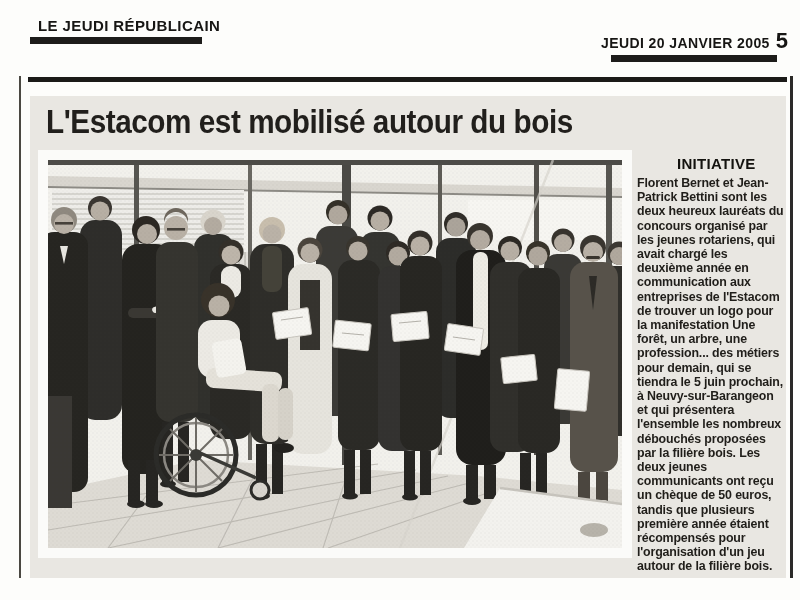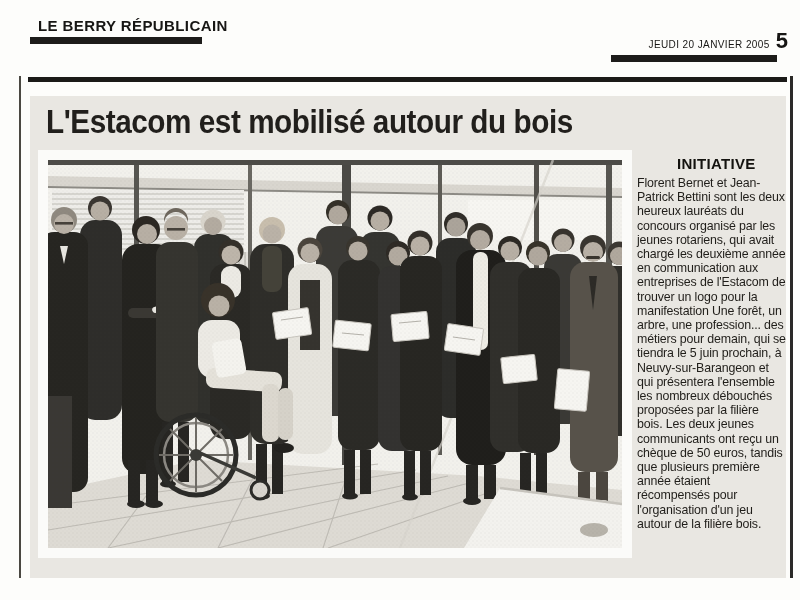--- a/index.html
+++ b/index.html
@@ -11,21 +11,21 @@
   }
   .abs{position:absolute;}
 
   
   .masthead{
     left:38px;top:17px;font-size:15px;font-weight:900;letter-spacing:.4px;
     color:#171614;
   }
   .masthead-bar{left:30px;top:37px;width:172px;height:7px;background:#1d1c1a;}
   .dateline-wrap{right:12px;top:28px;text-align:right;white-space:nowrap;}
-  .dateline{font-size:10px;font-weight:400;letter-spacing:.4px;color:#171614;}
+  .dateline{font-size:14px;font-weight:700;letter-spacing:.4px;color:#171614;}
   .pagenum{font-size:22px;font-weight:900;margin-left:6px;color:#171614;}
   .date-bar{left:611px;top:55px;width:166px;height:7px;background:#1d1c1a;}
 
   
   .main-rule{left:28px;top:77px;width:759px;height:5px;background:#1b1a18;}
   .left-rule{left:19px;top:76px;width:2px;height:502px;background:#4a4842;}
   .right-rule{left:790px;top:76px;width:3px;height:502px;background:#2a2926;}
   .article-bg{left:30px;top:96px;width:756px;height:482px;background:#e9e7e2;}
 
   .headline{
@@ -41,28 +41,28 @@
   }
   .photo-paper svg{display:block;}
 
   
   .kicker{
     left:637px;top:155px;width:148px;
     font-size:15px;font-weight:900;letter-spacing:.3px;color:#14130f;margin-left:40px;
   }
   .article-body{
     left:637px;top:176px;width:149px;
-    font-size:12.4px;line-height:14.2px;font-weight:400;
+    font-size:12.4px;line-height:14.2px;font-weight:700;
     letter-spacing:-.15px;color:#201e1a;text-align:left;
   }
 </style>
 </head>
 <body>
 
-<div class="abs masthead">LE BERRY RÉPUBLICAIN</div>
+<div class="abs masthead">LE JEUDI RÉPUBLICAIN</div>
 <div class="abs masthead-bar"></div>
 
 <div class="abs dateline-wrap">
   <span class="dateline">JEUDI 20 JANVIER 2005</span><span class="pagenum">5</span>
 </div>
 <div class="abs date-bar"></div>
 
 <div class="abs main-rule"></div>
 <div class="abs left-rule"></div>
 <div class="abs right-rule"></div>

